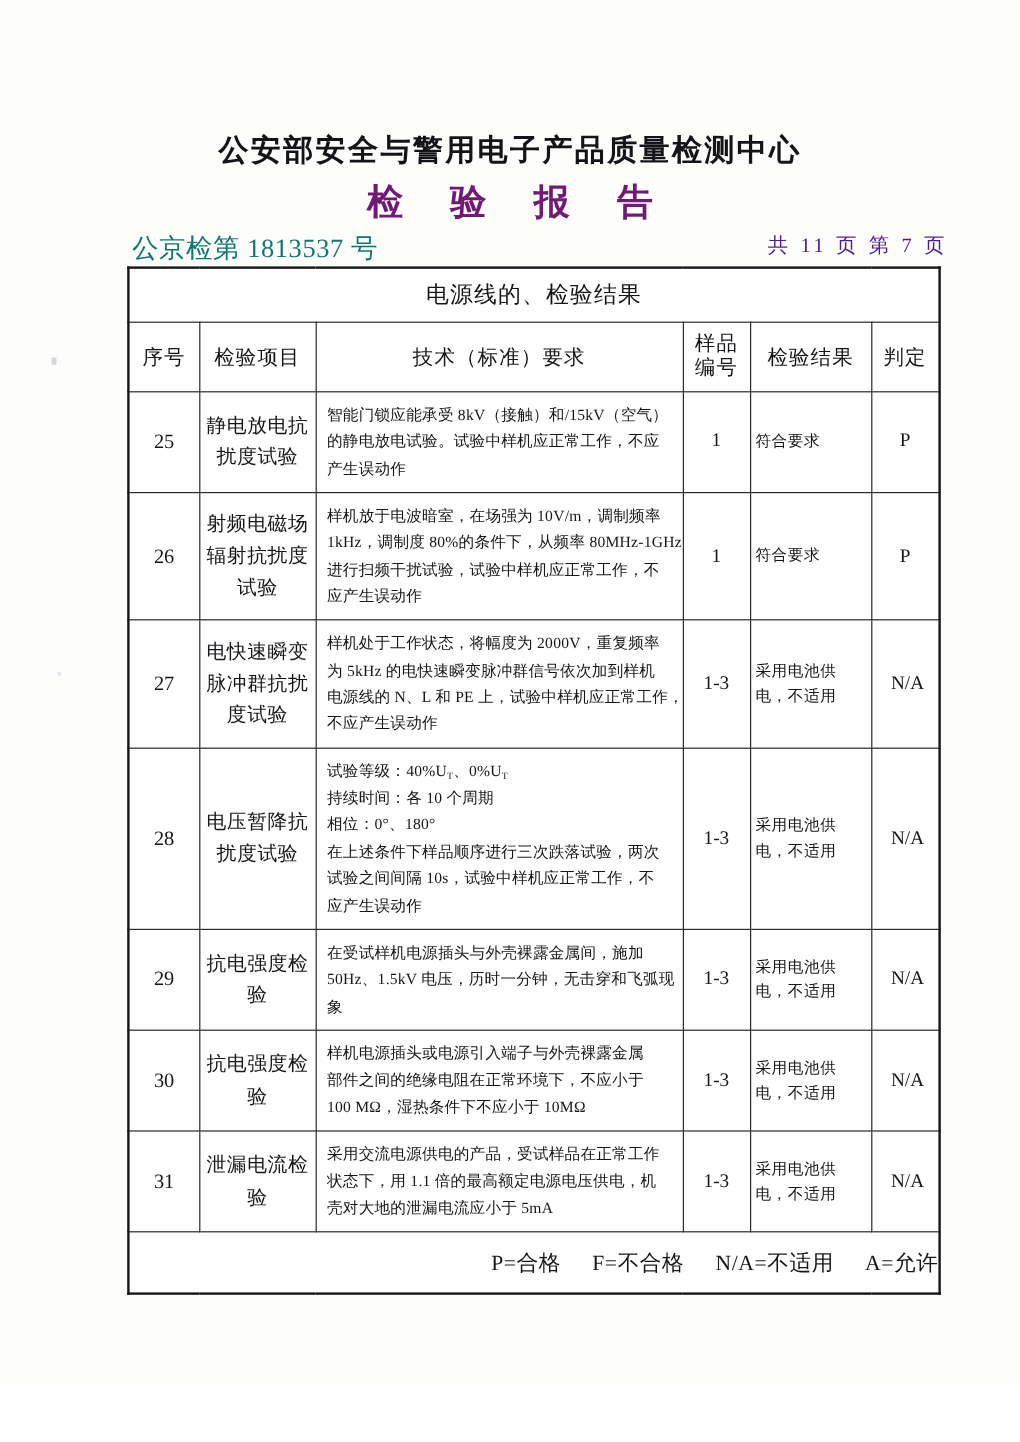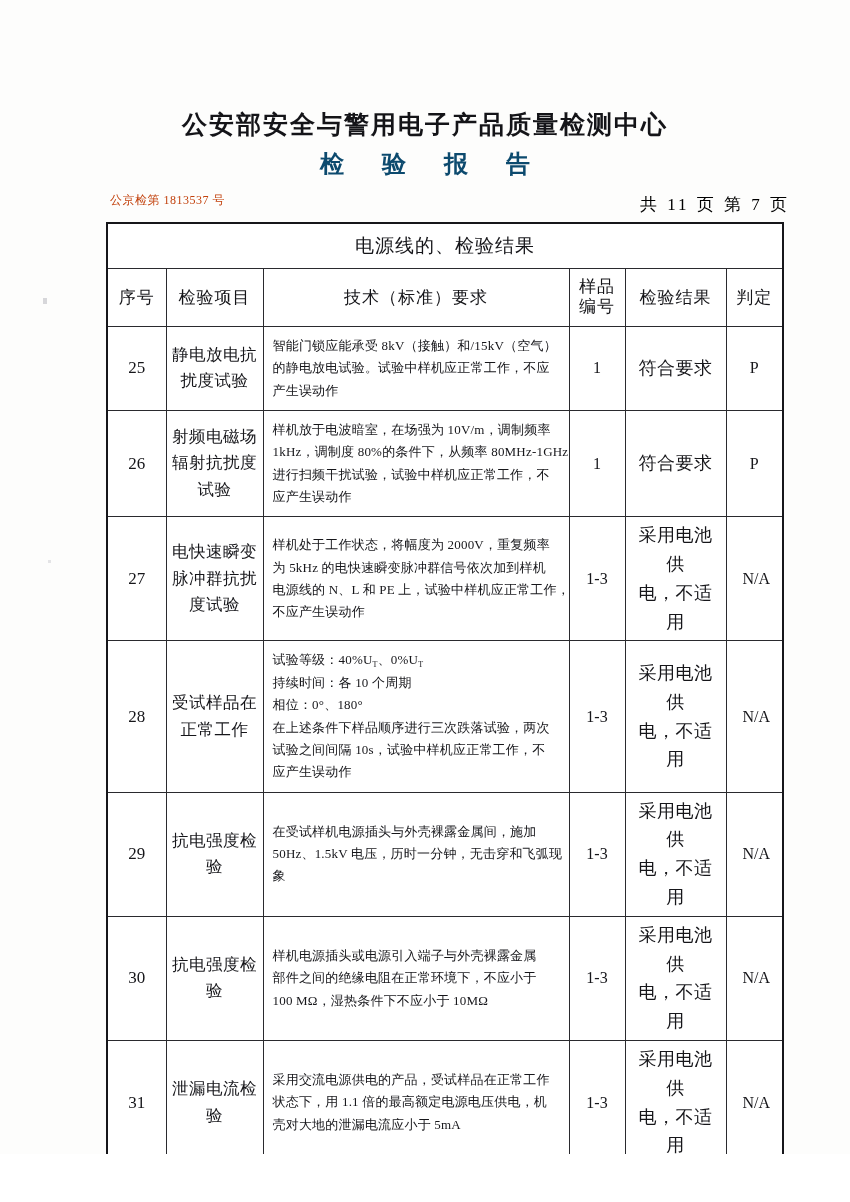--- a/index.html
+++ b/index.html
@@ -26,41 +26,41 @@
     font-size: 25px;
     letter-spacing: 2.0px;
     font-weight: 600;
     color: #141418;
   }
   .doc-subtitle {
     position: absolute;
     left: 0; right: 0;
     top: 148px;
     text-align: center;
-    font-size: 24px;
+    font-size: 30px;
     font-weight: 700;
     letter-spacing: 16px;
     text-indent: 16px;
-    color: #0c4a6e;
+    color: #701a75;
   }
   .report-no {
     position: absolute;
     left: 110px;
     top: 192px;
-    font-size: 12px;
+    font-size: 22px;
     letter-spacing: 0.5px;
-    color: #c2410c;
+    color: #0f766e;
   }
   .page-count {
     position: absolute;
     right: 60px;
     top: 193px;
     font-size: 17px;
     letter-spacing: 3px;
-    color: #000000;
+    color: #4c1d95;
   }
 
   
   #results-table {
     position: absolute;
     left: 106px;
     top: 222px;
     width: 676px;
     border-collapse: collapse;
     table-layout: fixed;
@@ -112,22 +112,22 @@
     font-size: 13px;
     line-height: 1.72;
     padding: 8px 8px 8px 9px !important;
     letter-spacing: 0.2px;
   }
   td.c-sample {
     text-align: center;
     font-size: 16px;
   }
   td.c-result {
-    text-align: center;
-    font-size: 18px;
+    text-align: left;
+    font-size: 13px;
     line-height: 1.6;
     padding: 4px 4px !important;
     letter-spacing: 0.5px;
   }
   td.c-verdict {
     text-align: center;
     font-size: 16px;
   }
   .req-line { display: block; white-space: nowrap; }
 
@@ -235,21 +235,21 @@
           </td>
           <td class="c-sample">1-3</td>
           <td class="c-result">
             <div>采用电池供</div>
             <div>电，不适用</div>
           </td>
           <td class="c-verdict">N/A</td>
         </tr>
         <tr>
           <td class="c-no">28</td>
-          <td class="c-item">受试样品在正常工作</td>
+          <td class="c-item">电压暂降抗扰度试验</td>
           <td class="c-req">
             <span class="req-line">试验等级：40%U<sub>T</sub>、0%U<sub>T</sub></span>
             <span class="req-line">持续时间：各 10 个周期</span>
             <span class="req-line">相位：0°、180°</span>
             <span class="req-line">在上述条件下样品顺序进行三次跌落试验，两次</span>
             <span class="req-line">试验之间间隔 10s，试验中样机应正常工作，不</span>
             <span class="req-line">应产生误动作</span>
           </td>
           <td class="c-sample">1-3</td>
           <td class="c-result">

